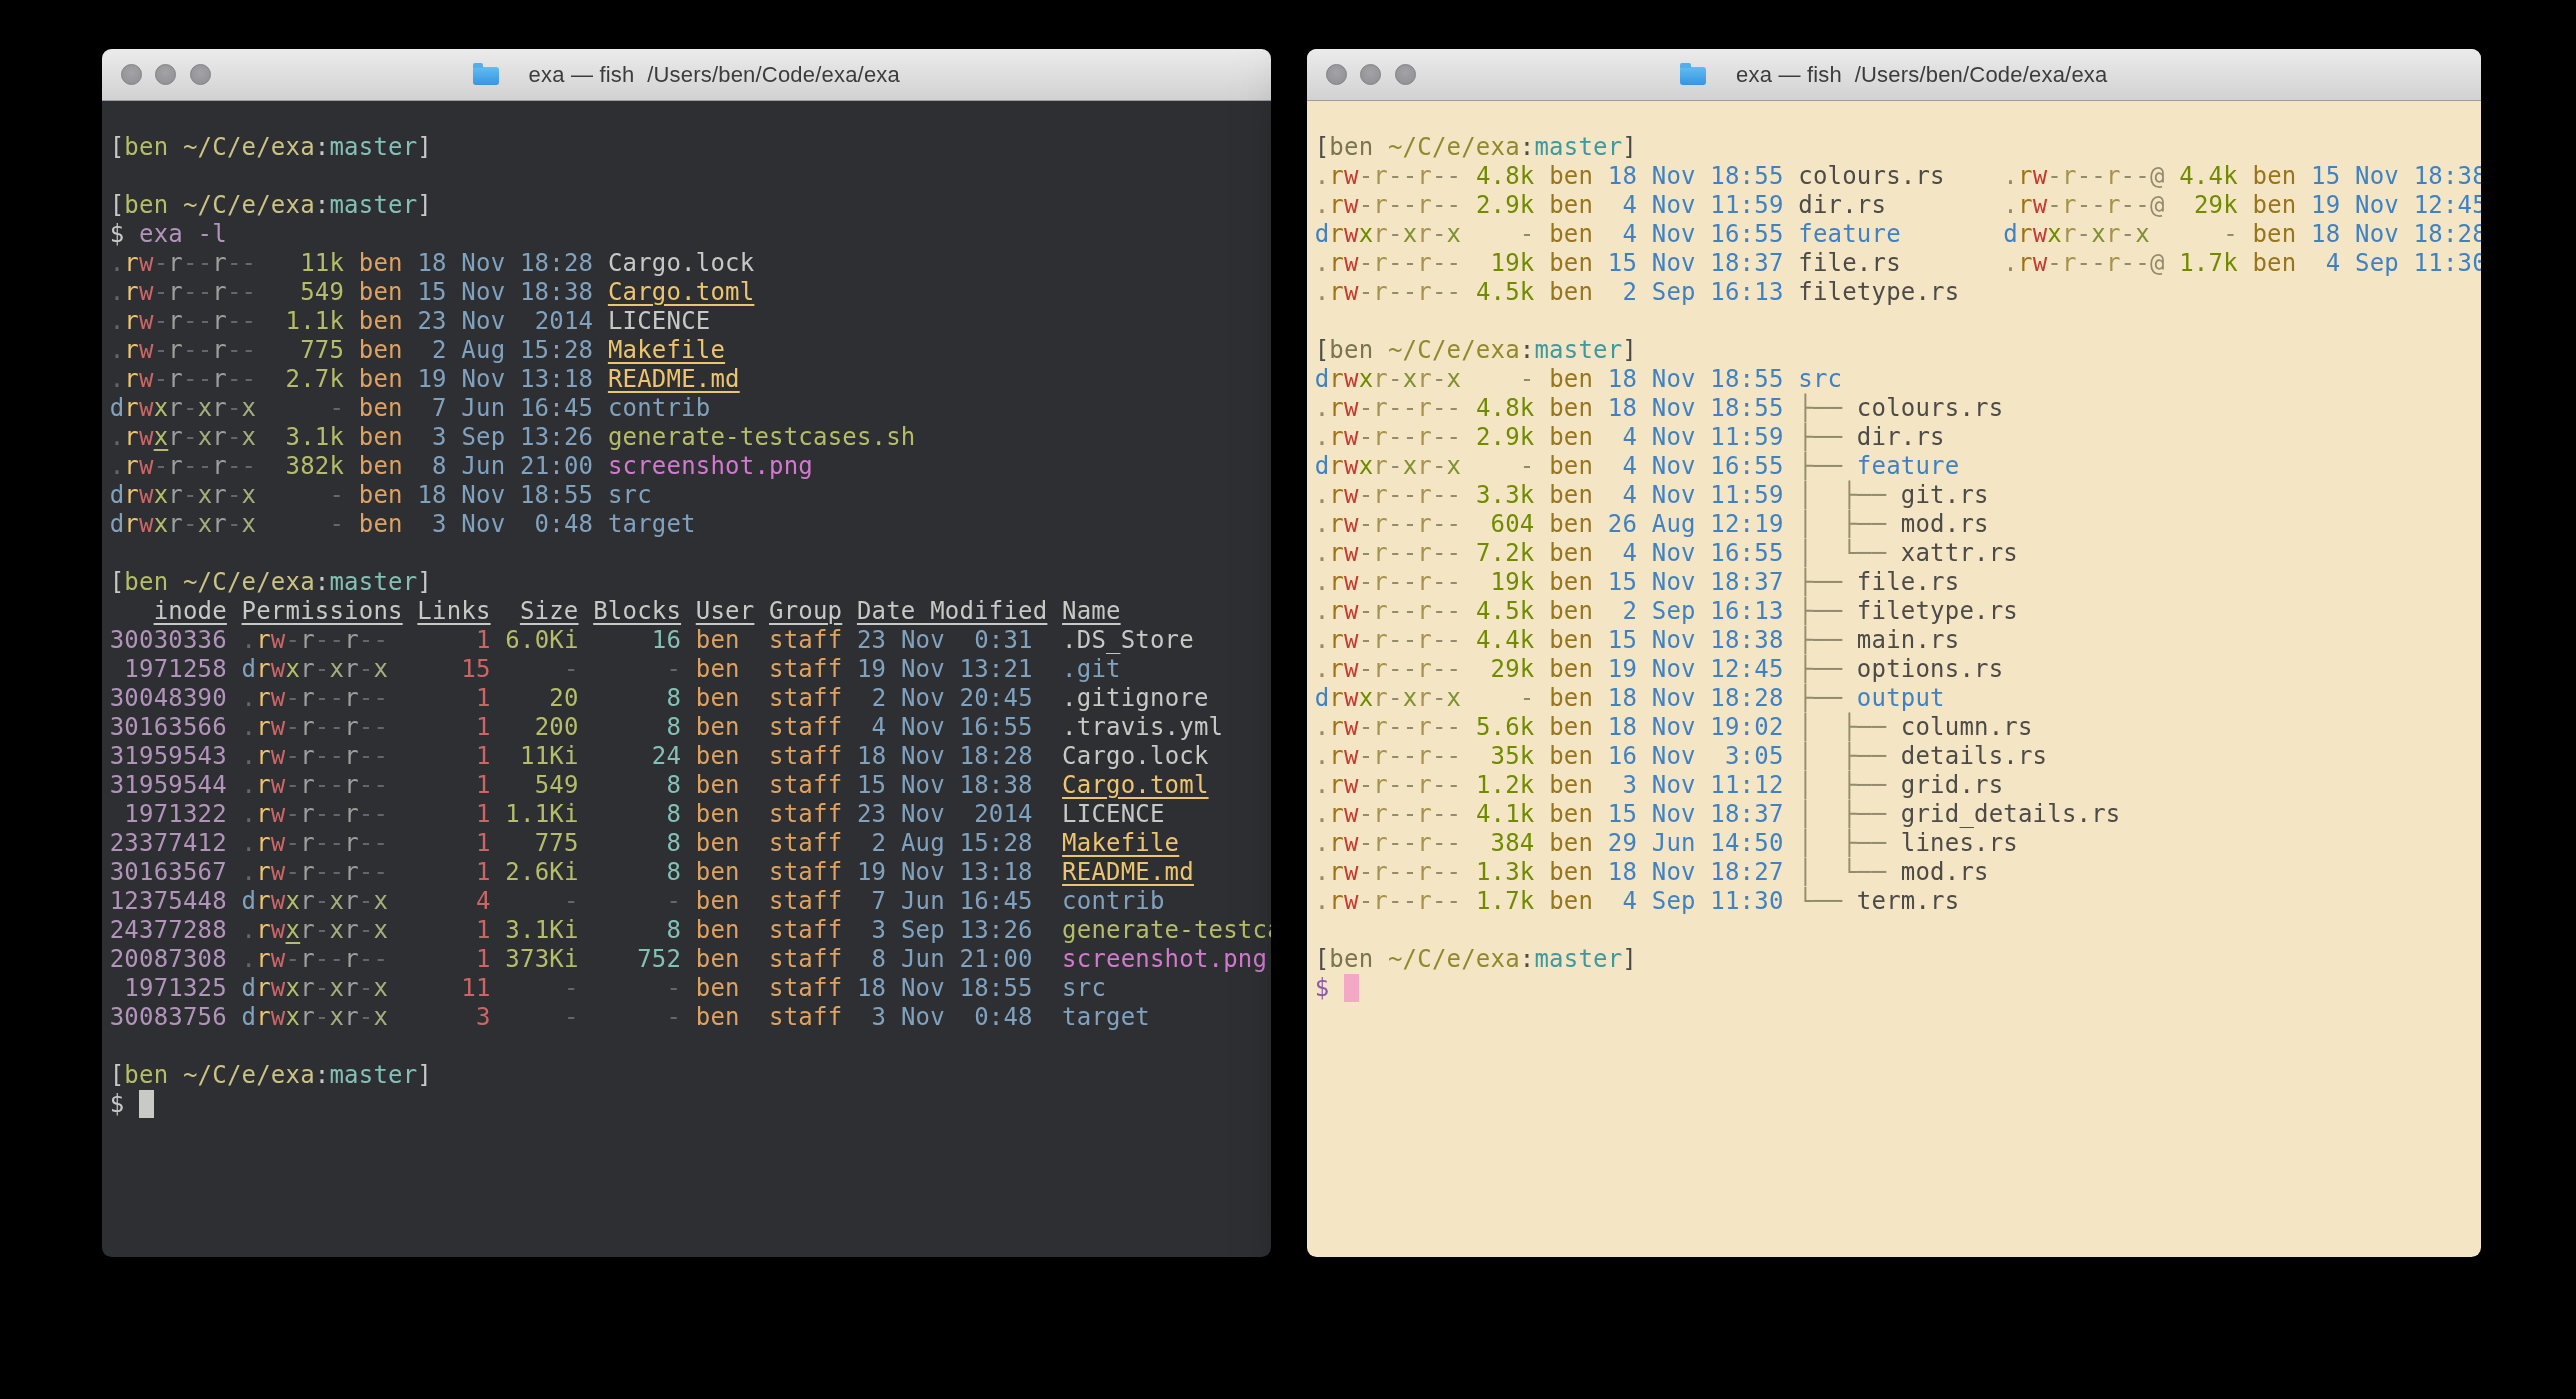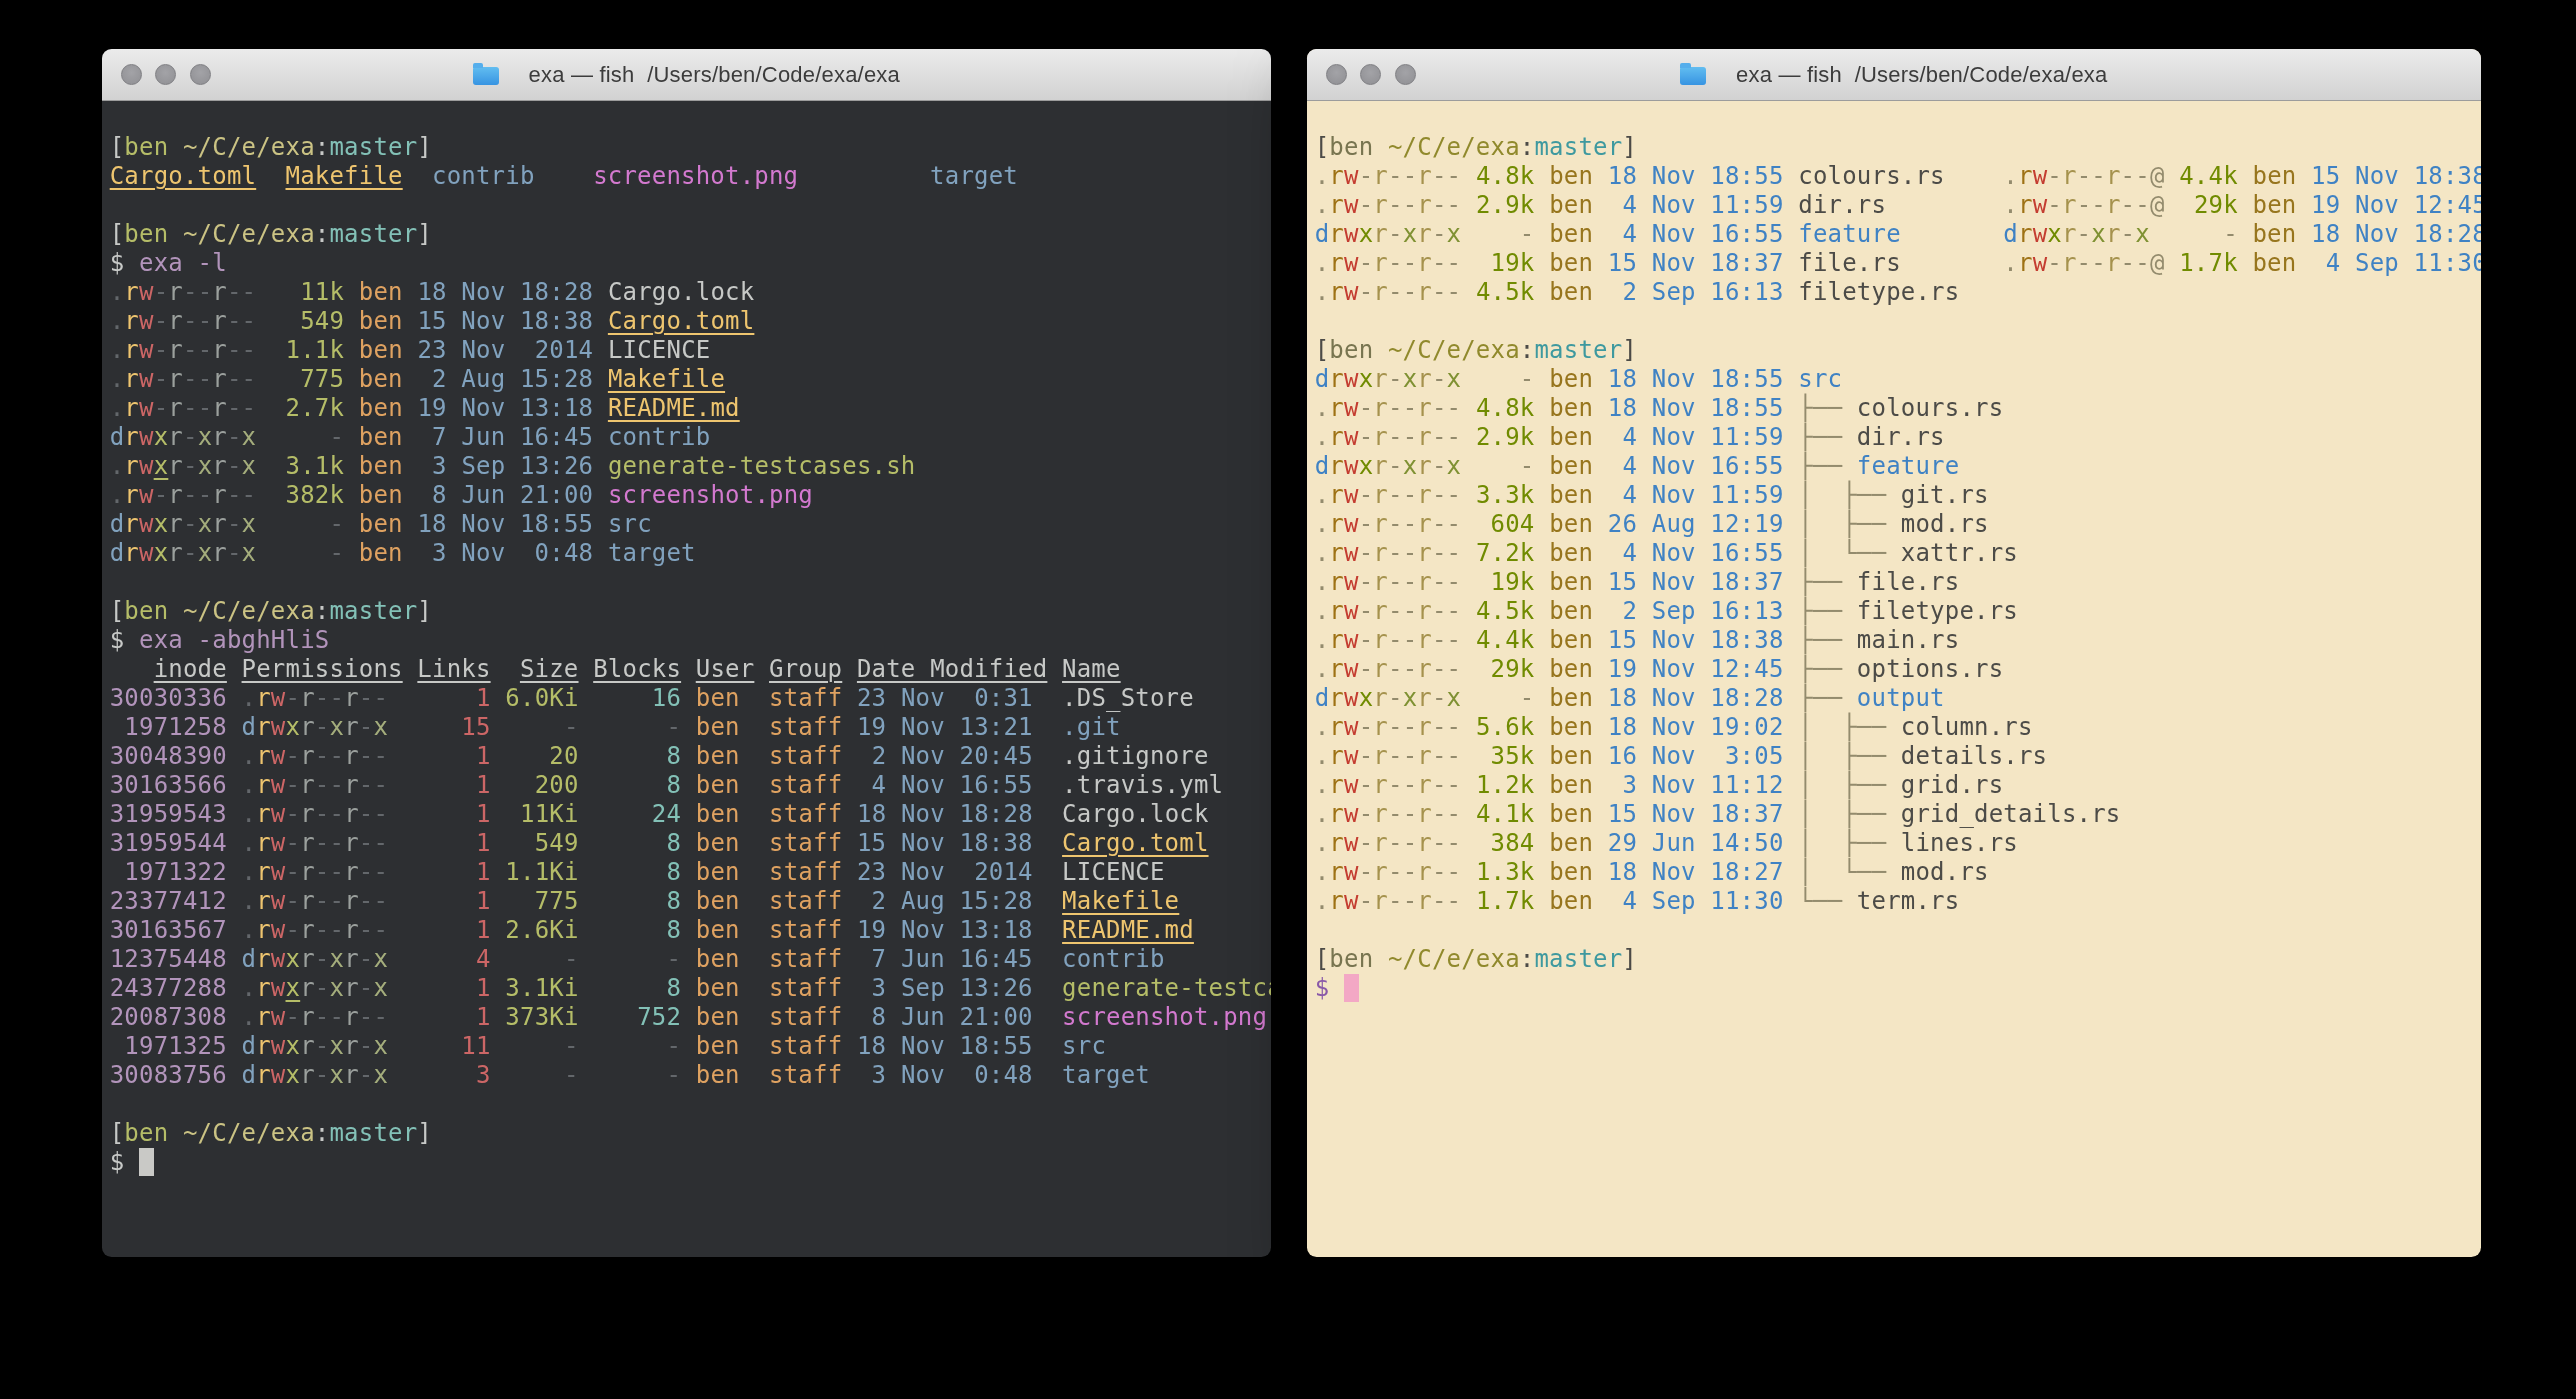--- a/index.html
+++ b/index.html
@@ -58,37 +58,35 @@
       <span class="tl"></span>
       <span class="tl"></span>
     </div>
     <div class="titlewrap">
       <span class="foldericon"></span>
       <span class="titletext">exa — fish  /Users/ben/Code/exa/exa</span>
     </div>
   </div>
   <div class="screen">
       <div class="tline"><span class="c-fg">[</span><span class="c-pben">ben</span><span class="c-fg"> </span><span class="c-ppath">~/C/e/exa</span><span class="c-fg">:</span><span class="c-teal">master</span><span class="c-fg">]</span></div>
-      <div class="tline"><span class="c-yellow u">Cargo.toml</span><span class="c-fg">  </span><span class="c-yellow u">Makefile</span><span class="c-fg">  </span><span class="c-blue">contrib</span><span class="c-fg">    </span><span class="c-pink">screenshot.png</span><span class="c-fg">         </span><span class="c-blue">target</span></div>
       <div class="tline"></div>
       <div class="tline"><span class="c-fg">[</span><span class="c-pben">ben</span><span class="c-fg"> </span><span class="c-ppath">~/C/e/exa</span><span class="c-fg">:</span><span class="c-teal">master</span><span class="c-fg">]</span></div>
       <div class="tline"><span class="c-fg">$ </span><span class="c-purple">exa -l</span></div>
       <div class="tline"><span class="c-gray">.</span><span class="c-yellow">r</span><span class="c-red">w</span><span class="c-gray">-</span><span class="c-pale">r</span><span class="c-gray">-</span><span class="c-gray">-</span><span class="c-pale">r</span><span class="c-gray">-</span><span class="c-gray">-</span><span class="c-fg">   </span><span class="c-green">11k</span><span class="c-fg"> </span><span class="c-orange">ben</span><span class="c-fg"> </span><span class="c-blue">18 Nov 18:28</span><span class="c-fg"> </span><span class="c-fg">Cargo.lock</span></div>
       <div class="tline"><span class="c-gray">.</span><span class="c-yellow">r</span><span class="c-red">w</span><span class="c-gray">-</span><span class="c-pale">r</span><span class="c-gray">-</span><span class="c-gray">-</span><span class="c-pale">r</span><span class="c-gray">-</span><span class="c-gray">-</span><span class="c-fg">   </span><span class="c-green">549</span><span class="c-fg"> </span><span class="c-orange">ben</span><span class="c-fg"> </span><span class="c-blue">15 Nov 18:38</span><span class="c-fg"> </span><span class="c-yellow u">Cargo.toml</span></div>
       <div class="tline"><span class="c-gray">.</span><span class="c-yellow">r</span><span class="c-red">w</span><span class="c-gray">-</span><span class="c-pale">r</span><span class="c-gray">-</span><span class="c-gray">-</span><span class="c-pale">r</span><span class="c-gray">-</span><span class="c-gray">-</span><span class="c-fg">  </span><span class="c-green">1.1k</span><span class="c-fg"> </span><span class="c-orange">ben</span><span class="c-fg"> </span><span class="c-blue">23 Nov  2014</span><span class="c-fg"> </span><span class="c-fg">LICENCE</span></div>
       <div class="tline"><span class="c-gray">.</span><span class="c-yellow">r</span><span class="c-red">w</span><span class="c-gray">-</span><span class="c-pale">r</span><span class="c-gray">-</span><span class="c-gray">-</span><span class="c-pale">r</span><span class="c-gray">-</span><span class="c-gray">-</span><span class="c-fg">   </span><span class="c-green">775</span><span class="c-fg"> </span><span class="c-orange">ben</span><span class="c-fg"> </span><span class="c-blue"> 2 Aug 15:28</span><span class="c-fg"> </span><span class="c-yellow u">Makefile</span></div>
       <div class="tline"><span class="c-gray">.</span><span class="c-yellow">r</span><span class="c-red">w</span><span class="c-gray">-</span><span class="c-pale">r</span><span class="c-gray">-</span><span class="c-gray">-</span><span class="c-pale">r</span><span class="c-gray">-</span><span class="c-gray">-</span><span class="c-fg">  </span><span class="c-green">2.7k</span><span class="c-fg"> </span><span class="c-orange">ben</span><span class="c-fg"> </span><span class="c-blue">19 Nov 13:18</span><span class="c-fg"> </span><span class="c-yellow u">README.md</span></div>
       <div class="tline"><span class="c-blue">d</span><span class="c-yellow">r</span><span class="c-red">w</span><span class="c-green">x</span><span class="c-pale">r</span><span class="c-gray">-</span><span class="c-pgreen">x</span><span class="c-pale">r</span><span class="c-gray">-</span><span class="c-pgreen">x</span><span class="c-fg">     </span><span class="c-gray">-</span><span class="c-fg"> </span><span class="c-orange">ben</span><span class="c-fg"> </span><span class="c-blue"> 7 Jun 16:45</span><span class="c-fg"> </span><span class="c-blue">contrib</span></div>
       <div class="tline"><span class="c-gray">.</span><span class="c-yellow">r</span><span class="c-red">w</span><span class="c-green u">x</span><span class="c-pale">r</span><span class="c-gray">-</span><span class="c-pgreen">x</span><span class="c-pale">r</span><span class="c-gray">-</span><span class="c-pgreen">x</span><span class="c-fg">  </span><span class="c-green">3.1k</span><span class="c-fg"> </span><span class="c-orange">ben</span><span class="c-fg"> </span><span class="c-blue"> 3 Sep 13:26</span><span class="c-fg"> </span><span class="c-green">generate-testcases.sh</span></div>
       <div class="tline"><span class="c-gray">.</span><span class="c-yellow">r</span><span class="c-red">w</span><span class="c-gray">-</span><span class="c-pale">r</span><span class="c-gray">-</span><span class="c-gray">-</span><span class="c-pale">r</span><span class="c-gray">-</span><span class="c-gray">-</span><span class="c-fg">  </span><span class="c-green">382k</span><span class="c-fg"> </span><span class="c-orange">ben</span><span class="c-fg"> </span><span class="c-blue"> 8 Jun 21:00</span><span class="c-fg"> </span><span class="c-pink">screenshot.png</span></div>
       <div class="tline"><span class="c-blue">d</span><span class="c-yellow">r</span><span class="c-red">w</span><span class="c-green">x</span><span class="c-pale">r</span><span class="c-gray">-</span><span class="c-pgreen">x</span><span class="c-pale">r</span><span class="c-gray">-</span><span class="c-pgreen">x</span><span class="c-fg">     </span><span class="c-gray">-</span><span class="c-fg"> </span><span class="c-orange">ben</span><span class="c-fg"> </span><span class="c-blue">18 Nov 18:55</span><span class="c-fg"> </span><span class="c-blue">src</span></div>
       <div class="tline"><span class="c-blue">d</span><span class="c-yellow">r</span><span class="c-red">w</span><span class="c-green">x</span><span class="c-pale">r</span><span class="c-gray">-</span><span class="c-pgreen">x</span><span class="c-pale">r</span><span class="c-gray">-</span><span class="c-pgreen">x</span><span class="c-fg">     </span><span class="c-gray">-</span><span class="c-fg"> </span><span class="c-orange">ben</span><span class="c-fg"> </span><span class="c-blue"> 3 Nov  0:48</span><span class="c-fg"> </span><span class="c-blue">target</span></div>
       <div class="tline"></div>
       <div class="tline"><span class="c-fg">[</span><span class="c-pben">ben</span><span class="c-fg"> </span><span class="c-ppath">~/C/e/exa</span><span class="c-fg">:</span><span class="c-teal">master</span><span class="c-fg">]</span></div>
-      <div class="tline"><span class="c-fg">$ </span><span class="c-purple">exa -abghHliS</span></div>
       <div class="tline"><span class="c-fg">   </span><span class="c-fg u">inode</span><span class="c-fg"> </span><span class="c-fg u">Permissions</span><span class="c-fg"> </span><span class="c-fg u">Links</span><span class="c-fg">  </span><span class="c-fg u">Size</span><span class="c-fg"> </span><span class="c-fg u">Blocks</span><span class="c-fg"> </span><span class="c-fg u">User</span><span class="c-fg"> </span><span class="c-fg u">Group</span><span class="c-fg"> </span><span class="c-fg u">Date Modified</span><span class="c-fg"> </span><span class="c-fg u">Name</span></div>
       <div class="tline"><span class="c-purple">30030336</span><span class="c-fg"> </span><span class="c-gray">.</span><span class="c-yellow">r</span><span class="c-red">w</span><span class="c-gray">-</span><span class="c-pale">r</span><span class="c-gray">-</span><span class="c-gray">-</span><span class="c-pale">r</span><span class="c-gray">-</span><span class="c-gray">-</span><span class="c-fg">      </span><span class="c-red">1</span><span class="c-fg"> </span><span class="c-green">6.0Ki</span><span class="c-fg">     </span><span class="c-teal">16</span><span class="c-fg"> </span><span class="c-orange">ben</span><span class="c-fg">  </span><span class="c-orange">staff</span><span class="c-fg"> </span><span class="c-blue">23 Nov  0:31</span><span class="c-fg">  </span><span class="c-fg">.DS_Store</span></div>
       <div class="tline"><span class="c-purple"> 1971258</span><span class="c-fg"> </span><span class="c-blue">d</span><span class="c-yellow">r</span><span class="c-red">w</span><span class="c-green">x</span><span class="c-pale">r</span><span class="c-gray">-</span><span class="c-pgreen">x</span><span class="c-pale">r</span><span class="c-gray">-</span><span class="c-pgreen">x</span><span class="c-fg">     </span><span class="c-red">15</span><span class="c-fg">     </span><span class="c-gray">-</span><span class="c-fg">      </span><span class="c-gray">-</span><span class="c-fg"> </span><span class="c-orange">ben</span><span class="c-fg">  </span><span class="c-orange">staff</span><span class="c-fg"> </span><span class="c-blue">19 Nov 13:21</span><span class="c-fg">  </span><span class="c-blue">.git</span></div>
       <div class="tline"><span class="c-purple">30048390</span><span class="c-fg"> </span><span class="c-gray">.</span><span class="c-yellow">r</span><span class="c-red">w</span><span class="c-gray">-</span><span class="c-pale">r</span><span class="c-gray">-</span><span class="c-gray">-</span><span class="c-pale">r</span><span class="c-gray">-</span><span class="c-gray">-</span><span class="c-fg">      </span><span class="c-red">1</span><span class="c-fg">    </span><span class="c-green">20</span><span class="c-fg">      </span><span class="c-teal">8</span><span class="c-fg"> </span><span class="c-orange">ben</span><span class="c-fg">  </span><span class="c-orange">staff</span><span class="c-fg"> </span><span class="c-blue"> 2 Nov 20:45</span><span class="c-fg">  </span><span class="c-fg">.gitignore</span></div>
       <div class="tline"><span class="c-purple">30163566</span><span class="c-fg"> </span><span class="c-gray">.</span><span class="c-yellow">r</span><span class="c-red">w</span><span class="c-gray">-</span><span class="c-pale">r</span><span class="c-gray">-</span><span class="c-gray">-</span><span class="c-pale">r</span><span class="c-gray">-</span><span class="c-gray">-</span><span class="c-fg">      </span><span class="c-red">1</span><span class="c-fg">   </span><span class="c-green">200</span><span class="c-fg">      </span><span class="c-teal">8</span><span class="c-fg"> </span><span class="c-orange">ben</span><span class="c-fg">  </span><span class="c-orange">staff</span><span class="c-fg"> </span><span class="c-blue"> 4 Nov 16:55</span><span class="c-fg">  </span><span class="c-fg">.travis.yml</span></div>
       <div class="tline"><span class="c-purple">31959543</span><span class="c-fg"> </span><span class="c-gray">.</span><span class="c-yellow">r</span><span class="c-red">w</span><span class="c-gray">-</span><span class="c-pale">r</span><span class="c-gray">-</span><span class="c-gray">-</span><span class="c-pale">r</span><span class="c-gray">-</span><span class="c-gray">-</span><span class="c-fg">      </span><span class="c-red">1</span><span class="c-fg">  </span><span class="c-green">11Ki</span><span class="c-fg">     </span><span class="c-teal">24</span><span class="c-fg"> </span><span class="c-orange">ben</span><span class="c-fg">  </span><span class="c-orange">staff</span><span class="c-fg"> </span><span class="c-blue">18 Nov 18:28</span><span class="c-fg">  </span><span class="c-fg">Cargo.lock</span></div>
       <div class="tline"><span class="c-purple">31959544</span><span class="c-fg"> </span><span class="c-gray">.</span><span class="c-yellow">r</span><span class="c-red">w</span><span class="c-gray">-</span><span class="c-pale">r</span><span class="c-gray">-</span><span class="c-gray">-</span><span class="c-pale">r</span><span class="c-gray">-</span><span class="c-gray">-</span><span class="c-fg">      </span><span class="c-red">1</span><span class="c-fg">   </span><span class="c-green">549</span><span class="c-fg">      </span><span class="c-teal">8</span><span class="c-fg"> </span><span class="c-orange">ben</span><span class="c-fg">  </span><span class="c-orange">staff</span><span class="c-fg"> </span><span class="c-blue">15 Nov 18:38</span><span class="c-fg">  </span><span class="c-yellow u">Cargo.toml</span></div>
       <div class="tline"><span class="c-purple"> 1971322</span><span class="c-fg"> </span><span class="c-gray">.</span><span class="c-yellow">r</span><span class="c-red">w</span><span class="c-gray">-</span><span class="c-pale">r</span><span class="c-gray">-</span><span class="c-gray">-</span><span class="c-pale">r</span><span class="c-gray">-</span><span class="c-gray">-</span><span class="c-fg">      </span><span class="c-red">1</span><span class="c-fg"> </span><span class="c-green">1.1Ki</span><span class="c-fg">      </span><span class="c-teal">8</span><span class="c-fg"> </span><span class="c-orange">ben</span><span class="c-fg">  </span><span class="c-orange">staff</span><span class="c-fg"> </span><span class="c-blue">23 Nov  2014</span><span class="c-fg">  </span><span class="c-fg">LICENCE</span></div>
       <div class="tline"><span class="c-purple">23377412</span><span class="c-fg"> </span><span class="c-gray">.</span><span class="c-yellow">r</span><span class="c-red">w</span><span class="c-gray">-</span><span class="c-pale">r</span><span class="c-gray">-</span><span class="c-gray">-</span><span class="c-pale">r</span><span class="c-gray">-</span><span class="c-gray">-</span><span class="c-fg">      </span><span class="c-red">1</span><span class="c-fg">   </span><span class="c-green">775</span><span class="c-fg">      </span><span class="c-teal">8</span><span class="c-fg"> </span><span class="c-orange">ben</span><span class="c-fg">  </span><span class="c-orange">staff</span><span class="c-fg"> </span><span class="c-blue"> 2 Aug 15:28</span><span class="c-fg">  </span><span class="c-yellow u">Makefile</span></div>
       <div class="tline"><span class="c-purple">30163567</span><span class="c-fg"> </span><span class="c-gray">.</span><span class="c-yellow">r</span><span class="c-red">w</span><span class="c-gray">-</span><span class="c-pale">r</span><span class="c-gray">-</span><span class="c-gray">-</span><span class="c-pale">r</span><span class="c-gray">-</span><span class="c-gray">-</span><span class="c-fg">      </span><span class="c-red">1</span><span class="c-fg"> </span><span class="c-green">2.6Ki</span><span class="c-fg">      </span><span class="c-teal">8</span><span class="c-fg"> </span><span class="c-orange">ben</span><span class="c-fg">  </span><span class="c-orange">staff</span><span class="c-fg"> </span><span class="c-blue">19 Nov 13:18</span><span class="c-fg">  </span><span class="c-yellow u">README.md</span></div>

